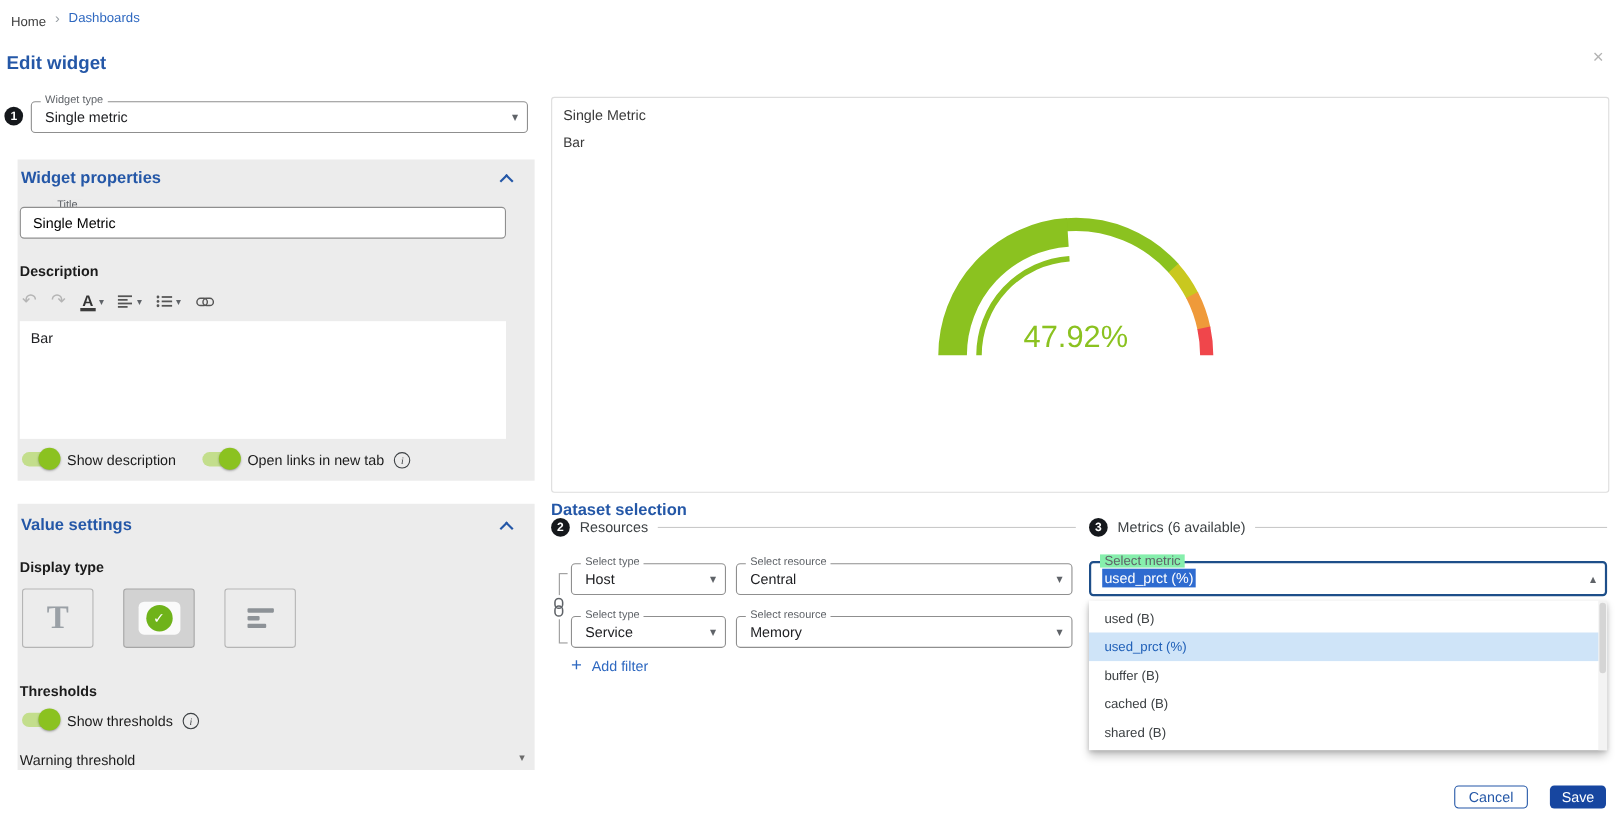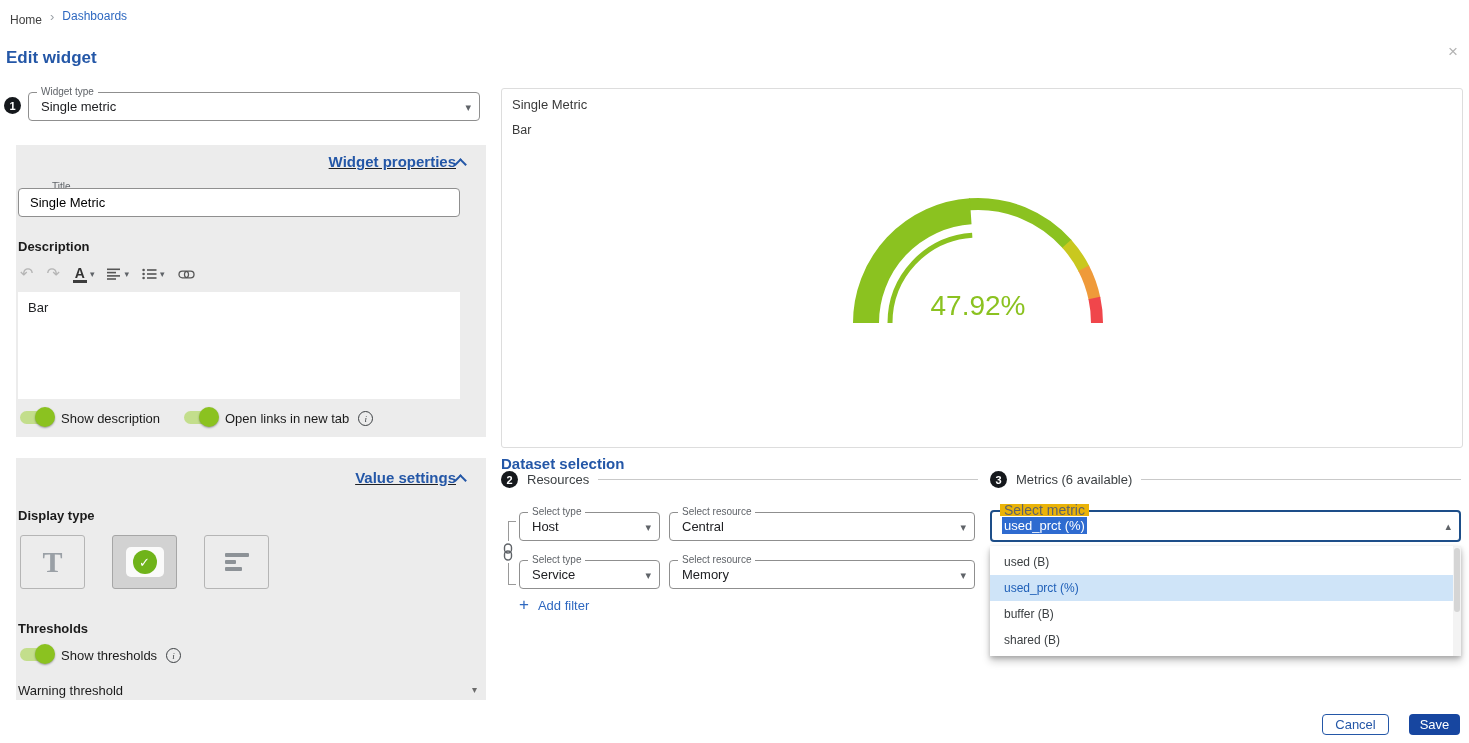--- a/index.html
+++ b/index.html
@@ -25,21 +25,21 @@
 
   
   .fselect { position:absolute; border:1px solid #8f8f8f; border-radius:4px; background:#fff; height:29px; cursor:pointer; }
   .fselect .flabel { position:absolute; top:-7px; left:8px; font-size:10px; color:#5f6368;
                      background:#fff; padding:0 4px; line-height:12px; white-space:nowrap; }
   .fselect .fvalue { display:block; padding:0 24px 0 12px; line-height:27px; font-size:13px;
                      white-space:nowrap; overflow:hidden; color:#202124; }
   .fselect .caret { position:absolute; right:8px; top:8px; font-size:11px; color:#5f6368; line-height:12px; }
 
   .panel { position:absolute; background:#ececec; }
-  .panel-h { position:absolute; display:flex; align-items:center; justify-content:flex-end;text-decoration:underline; }
+  .panel-h { position:absolute; display:flex; align-items:center; justify-content:space-between; }
   .panel-title { font-size:15px; font-weight:bold; color:#2457a7; }
   .chev-up { width:9px; height:9px; border-left:2px solid #2457a7; border-top:2px solid #2457a7;
              transform:rotate(45deg); margin:5px 8px 0 0; cursor:pointer; }
 
   .bold-label { font-weight:bold; font-size:13px; color:#1b1b1b; }
 
   .title-input { position:absolute; border:1px solid #8f8f8f; border-radius:4px; background:#fff;
                  height:29px; font:13px "Liberation Sans","DejaVu Sans",sans-serif; padding:0 11px; outline:none; }
   .chip-label { position:absolute; font-size:10px; color:#5f6368; background:#ececec; padding:0 4px; line-height:12px; }
 
@@ -85,21 +85,21 @@
   .bracket { position:absolute; left:508px; top:521px; width:8px; height:64px; border-left:1px solid #9a9a9a; }
   .bracket::before, .bracket::after { content:''; position:absolute; left:0; width:7px; height:1px; background:#9a9a9a; }
   .bracket::before { top:0; } .bracket::after { bottom:0; }
   .chain { position:absolute; left:500px; top:541px; width:16px; height:22px; background:#fff;
            display:flex; align-items:center; justify-content:center; }
 
   .add-filter { position:absolute; display:flex; align-items:center; gap:9px; color:#2e68c0; cursor:pointer; }
   .af-plus { font-size:17px; line-height:16px; }
 
   .metric-select { position:absolute; border:2px solid #1d4e89; border-radius:4px; background:#fff; height:32px; cursor:pointer; }
-  .metric-select .flabel { position:absolute; top:-8px; left:8px; font-size:14px; color:#5f6368; background:#eab308; padding:0 4px; line-height:12px; }
+  .metric-select .flabel { position:absolute; top:-8px; left:8px; font-size:12px; color:#5f6368; background:#86efac; padding:0 4px; line-height:12px; }
   .metric-select .fvalue { display:block; padding:0 24px 0 10px; line-height:27px; font-size:13px; }
   .metric-select .caret { position:absolute; right:8px; top:8px; font-size:11px; color:#5f6368; }
   .sel-text { background:#2e6bd0; color:#fff; padding:1px 2px; }
 
   .dropdown { position:absolute; background:#fff; padding:3px 0; z-index:6;
               box-shadow:0 5px 8px rgba(0,0,0,.22), 0 2px 4px rgba(0,0,0,.18); }
   .opt { height:26px; line-height:26px; padding-left:14px; font-size:12px; color:#3c4043; cursor:pointer; }
   .opt-selected { background:#cfe4f8; color:#2060b8; }
   .dd-scroll { position:absolute; right:0; top:0; width:8px; height:100%; background:#f3f3f3; }
   .dd-thumb { position:absolute; left:1px; top:2px; width:6px; height:64px; border-radius:3px; background:#d5d5d5; }
@@ -304,20 +304,21 @@
 <div class="metric-select" style="left:990px; top:510px; width:471px;">
   <span class="flabel">Select metric</span>
   <span class="fvalue"><span class="sel-text">used_prct (%)</span></span>
   <span class="caret">▴</span>
 </div>
 
 <div class="dropdown" style="left:990px; top:546px; width:471px;">
   <div class="opt">used (B)</div>
   <div class="opt opt-selected">used_prct (%)</div>
   <div class="opt">buffer (B)</div>
+  <div class="opt">cached (B)</div>
   <div class="opt">shared (B)</div>
   <div class="dd-scroll">
       <span class="dd-thumb"></span>
     </div>
 </div>
 
 <div class="btn btn-cancel" style="left:1322px; top:714px;">Cancel</div>
 <div class="btn btn-save" style="left:1409px; top:714px;">Save</div>
 
 </body></html>

